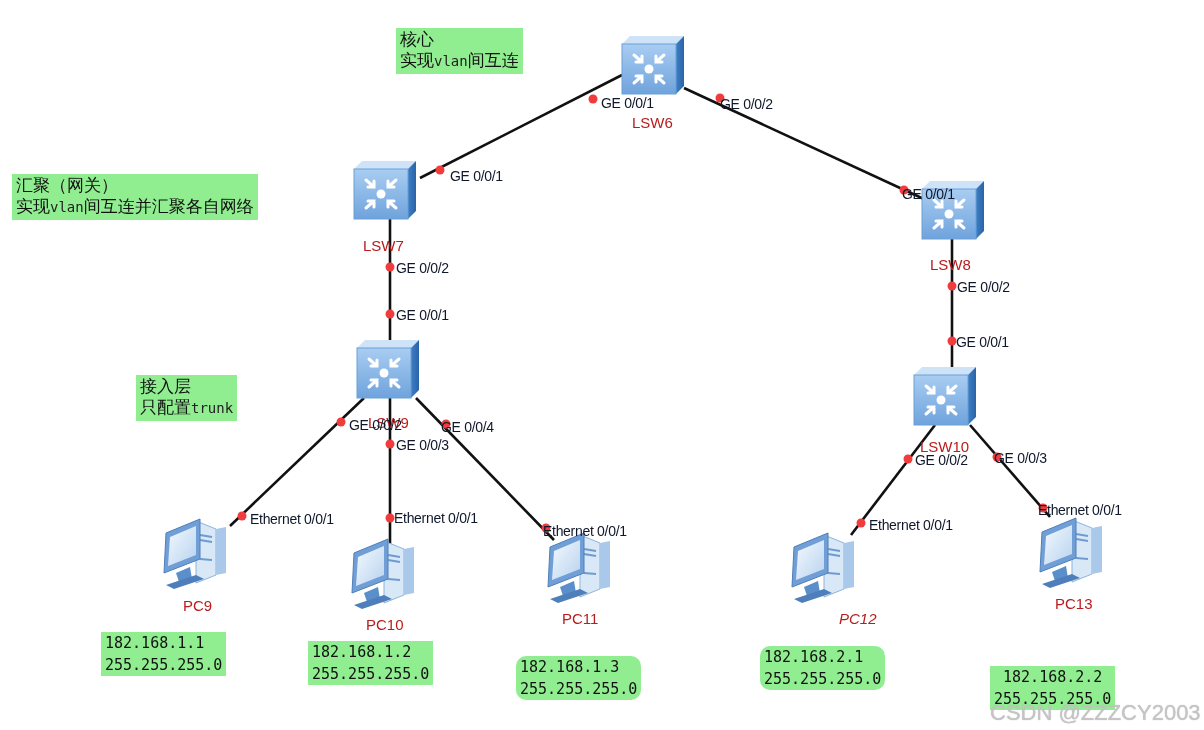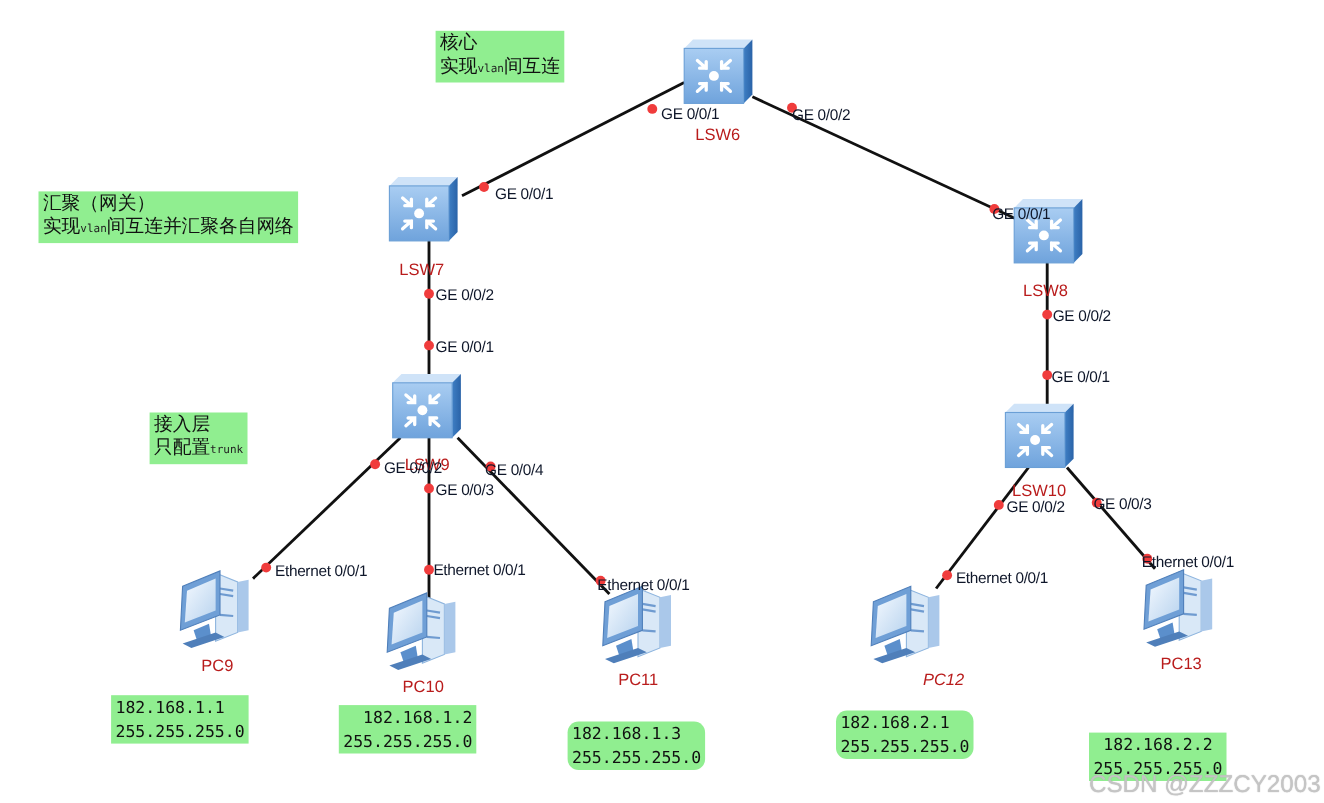--- a/index.html
+++ b/index.html
@@ -3,21 +3,21 @@
   <meta charset="utf-8">
   <style>
     html, body { margin: 0; padding: 0; background: #ffffff; }
     body { width: 1204px; height: 730px; position: relative; overflow: hidden; font-family: "Liberation Sans", sans-serif; }
     #canvas { position: absolute; left: 0; top: 0; width: 1204px; height: 730px; }
     .note {
       position: absolute; background: #90ee90; color: #111;
       font-family: "DejaVu Sans", sans-serif; font-size: 17px; line-height: 21px;
       padding: 1px 4px 2px 4px; white-space: pre;
     }
-    .note .mono { font-family: "DejaVu Sans Mono", monospace; font-size: 10px; color: #222; }
+    .note .mono { font-family: "DejaVu Sans Mono", monospace; font-size: 14px; color: #222; }
     .ipbox {
       position: absolute; background: #90ee90; color: #111;
       font-family: "DejaVu Sans Mono", monospace; font-size: 15px; line-height: 22px;
       padding: 0 4px; white-space: pre;
     }
     .port-label { position: absolute; font-size: 14px; color: #0f172a; white-space: nowrap; letter-spacing: -0.3px; }
     .dev-label { position: absolute; font-size: 15px; color: #b91c1c; white-space: nowrap; }
     .watermark { position: absolute; font-size: 22px; color: rgba(200,200,200,0.85); white-space: nowrap; text-shadow: 0 0 1px #aaa; }
   </style>
 </head>
@@ -102,21 +102,21 @@
       <circle cx="908" cy="459" r="4.5" fill="#f03c3c"></circle>
       <circle cx="861" cy="523" r="4.5" fill="#f03c3c"></circle>
       <circle cx="997" cy="457" r="4.5" fill="#f03c3c"></circle>
       <circle cx="1043" cy="508" r="4.5" fill="#f03c3c"></circle>
     </g>
 </svg>
 
 <div class="note" style="left:396px; top:28px;"><span>核心</span>
 <span>实现</span><span class="mono">vlan</span><span>间互连</span></div>
 
-<div class="note" style="left:35px; top:174px;"><span>汇聚（网关）</span>
+<div class="note" style="left:12px; top:174px;"><span>汇聚（网关）</span>
 <span>实现</span><span class="mono">vlan</span><span>间互连并汇聚各自网络</span></div>
 
 <div class="note" style="left:136px; top:341px;margin-top:34px;"><span>接入层</span>
 <span>只配置</span><span class="mono">trunk</span></div>
 
 <div class="dev-label" style="left:632px; top:114px;">LSW6</div>
 <div class="dev-label" style="left:363px; top:237px;">LSW7</div>
 <div class="dev-label" style="left:930px; top:256px;">LSW8</div>
 <div class="dev-label" style="left:368px; top:414px;">LSW9</div>
 <div class="dev-label" style="left:920px; top:438px;">LSW10</div>
@@ -140,21 +140,21 @@
 <div class="port-label" style="left:394px; top:510px;">Ethernet 0/0/1</div>
 <div class="port-label" style="left:441px; top:419px;">GE 0/0/4</div>
 <div class="port-label" style="left:543px; top:523px;">Ethernet 0/0/1</div>
 <div class="port-label" style="left:915px; top:452px;">GE 0/0/2</div>
 <div class="port-label" style="left:869px; top:517px;">Ethernet 0/0/1</div>
 <div class="port-label" style="left:994px; top:450px;">GE 0/0/3</div>
 <div class="port-label" style="left:1038px; top:502px;">Ethernet 0/0/1</div>
 
 <div class="ipbox" style="left:101px; top:632px;"><span>182.168.1.1</span>
 <span>255.255.255.0</span></div>
-<div class="ipbox" style="left:308px; top:641px;text-align:right;"><span>182.168.1.2</span>
+<div class="ipbox" style="left:308px; top:641px;"><span>182.168.1.2</span>
 <span>255.255.255.0</span></div>
 <div class="ipbox" style="left:516px; top:656px;border-radius:10px;"><span>182.168.1.3</span>
 <span>255.255.255.0</span></div>
 <div class="ipbox" style="left:760px; top:646px;border-radius:10px;"><span>182.168.2.1</span>
 <span>255.255.255.0</span></div>
 <div class="ipbox" style="left:990px; top:666px;text-align:center;"><span>182.168.2.2</span>
 <span>255.255.255.0</span></div>
 
 <div class="watermark" style="left:990px; top:700px;">CSDN @ZZZCY2003</div>
 

